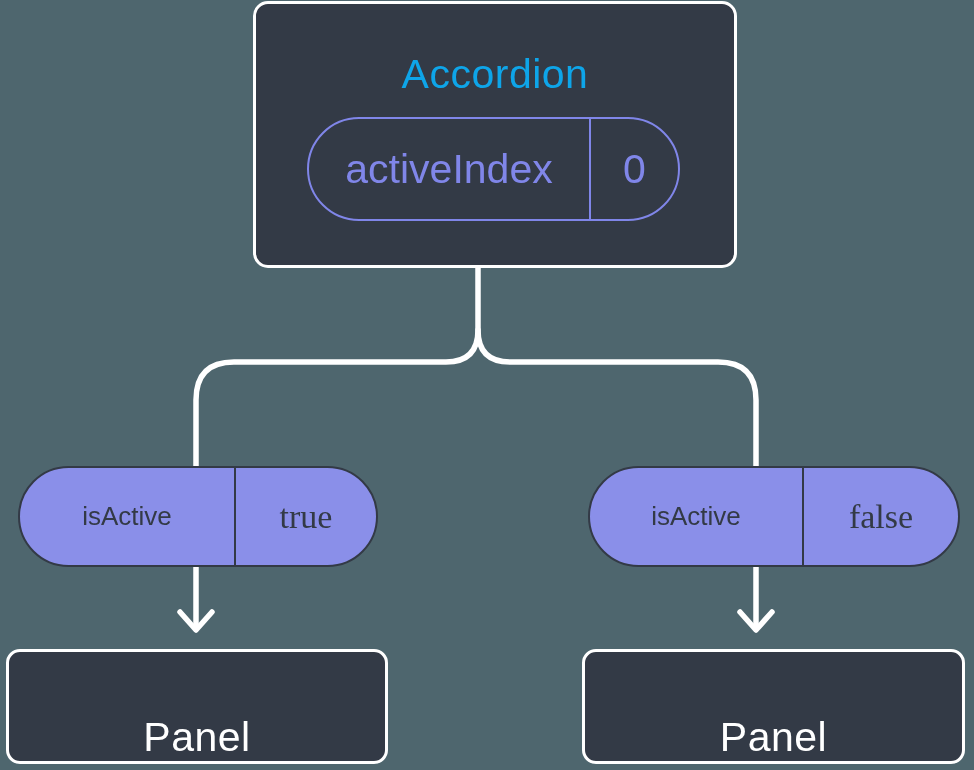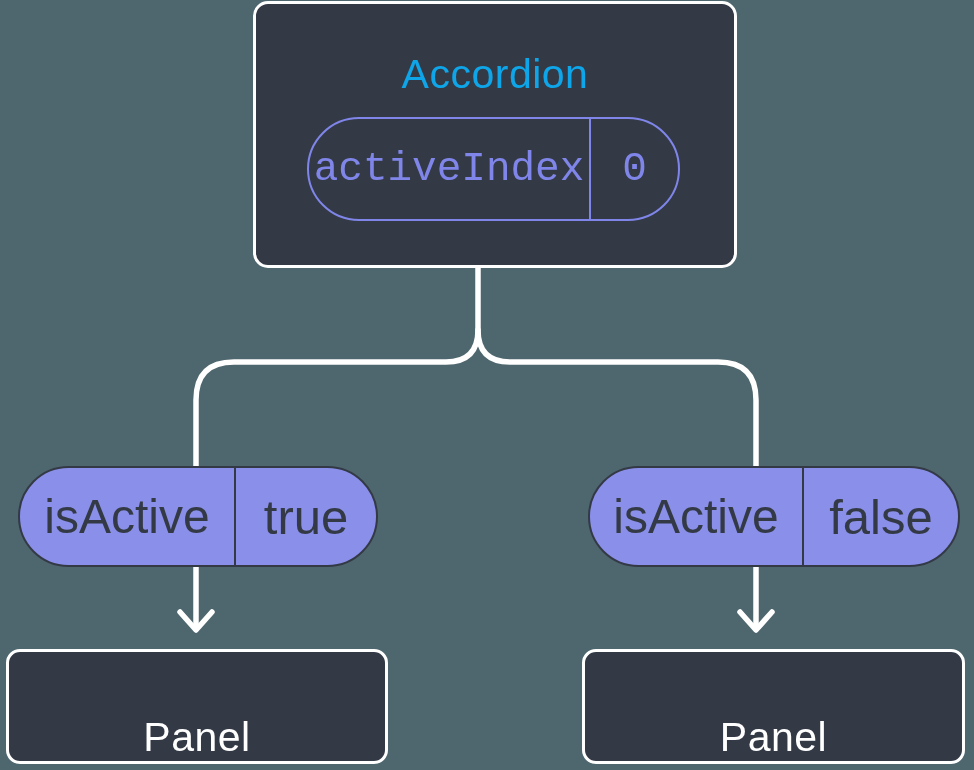--- a/index.html
+++ b/index.html
@@ -58,21 +58,20 @@
   }
   .pill-outline {
     position: absolute;
     left: 307px; top: 117px;
     width: 373px; height: 104px;
     border: 2.5px solid var(--accent-purple);
     border-radius: 52px;
     color: var(--accent-purple);
     background: transparent;
     z-index: 2;
-    font-family: Liberation Mono, monospace;
   }
   .pill-outline .pill-name {
     width: 280px;
     display: flex; align-items: center; justify-content: center;
     font-size: 41px;
   }
   .pill-outline .pill-value {
     flex: 1;
     border-left: 2.5px solid var(--accent-purple);
     display: flex; align-items: center; justify-content: center;
@@ -81,28 +80,29 @@
   .pill-filled {
     position: absolute;
     background: var(--pill-fill);
     border: 2.5px solid var(--pill-text-dark);
     border-radius: 51px;
     color: var(--pill-text-dark);
     z-index: 2;
   }
   .pill-filled .pill-name {
     display: flex; align-items: center; justify-content: center;
-    font-size: 48px;
+    font-size: 26px;
     text-align: center;
   }
   .pill-filled .pill-value {
     flex: 1;
     border-left: 2.5px solid var(--pill-text-dark);
     display: flex; align-items: center; justify-content: center;
-    font-size: 49px;
+    font-size: 34px;
+    font-family: Liberation Serif, serif;
   }
   .pill-left { left: 18px; top: 466px; width: 360px; height: 101px; }
   .pill-left .pill-name { width: 214px; }
   .pill-right { left: 588px; top: 466px; width: 372px; height: 101px; }
   .pill-right .pill-name { width: 212px; }
   .panel-node {
     border-radius: 14px;
     display: flex; align-items: flex-end; justify-content: center;
     color: #FFFFFF;
     font-size: 41px;

